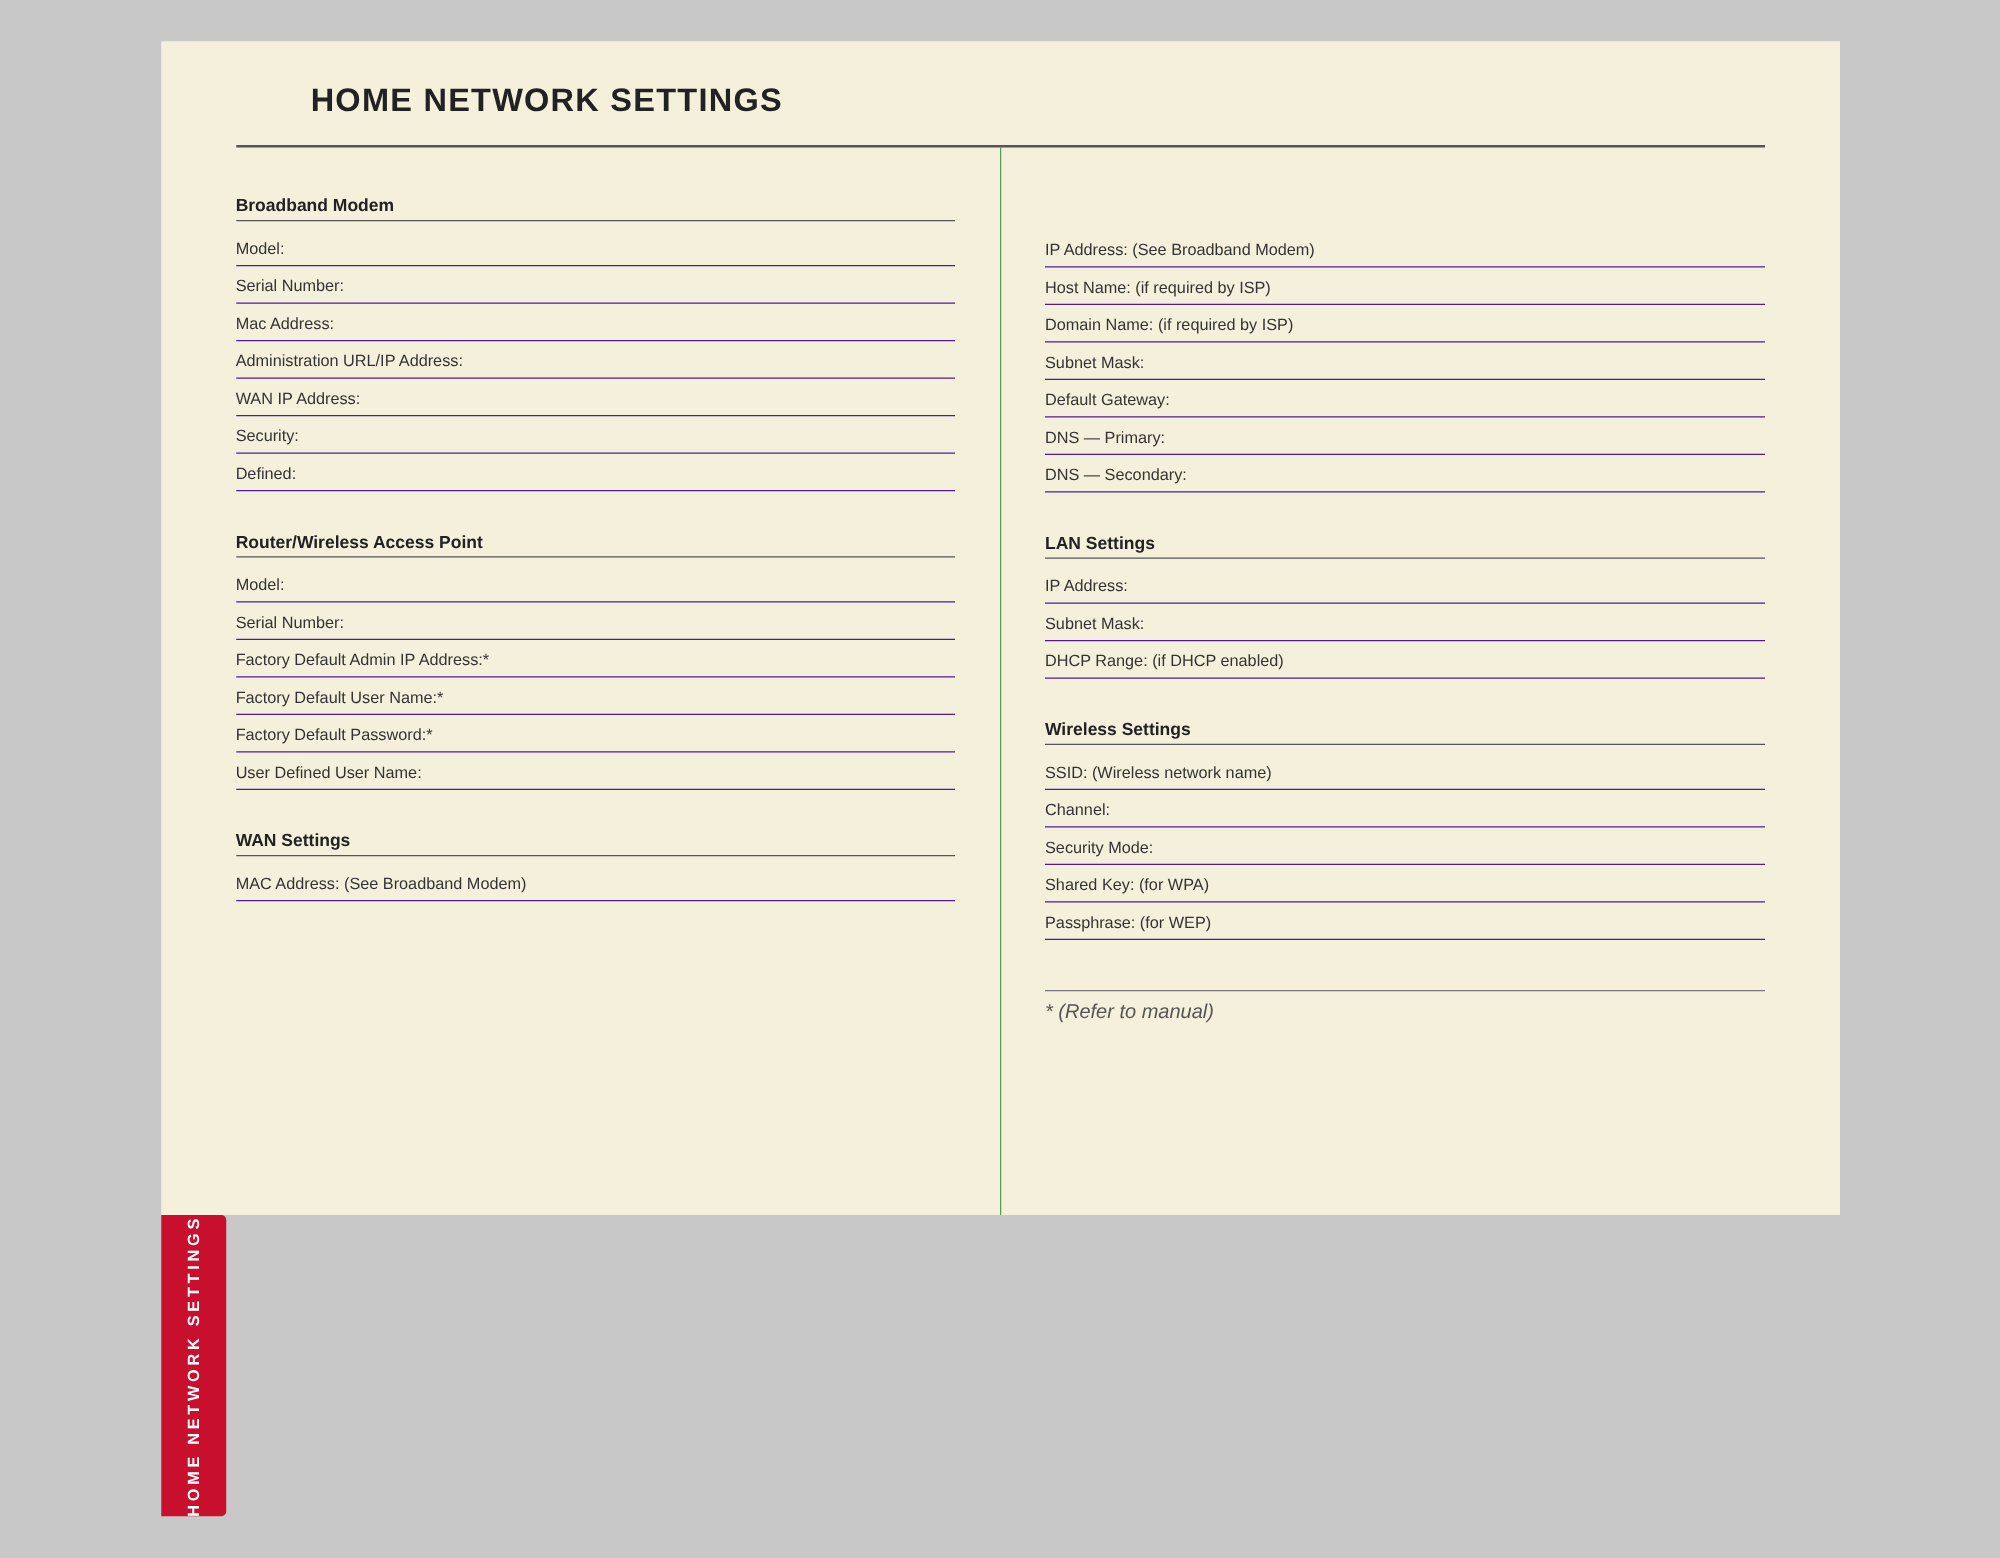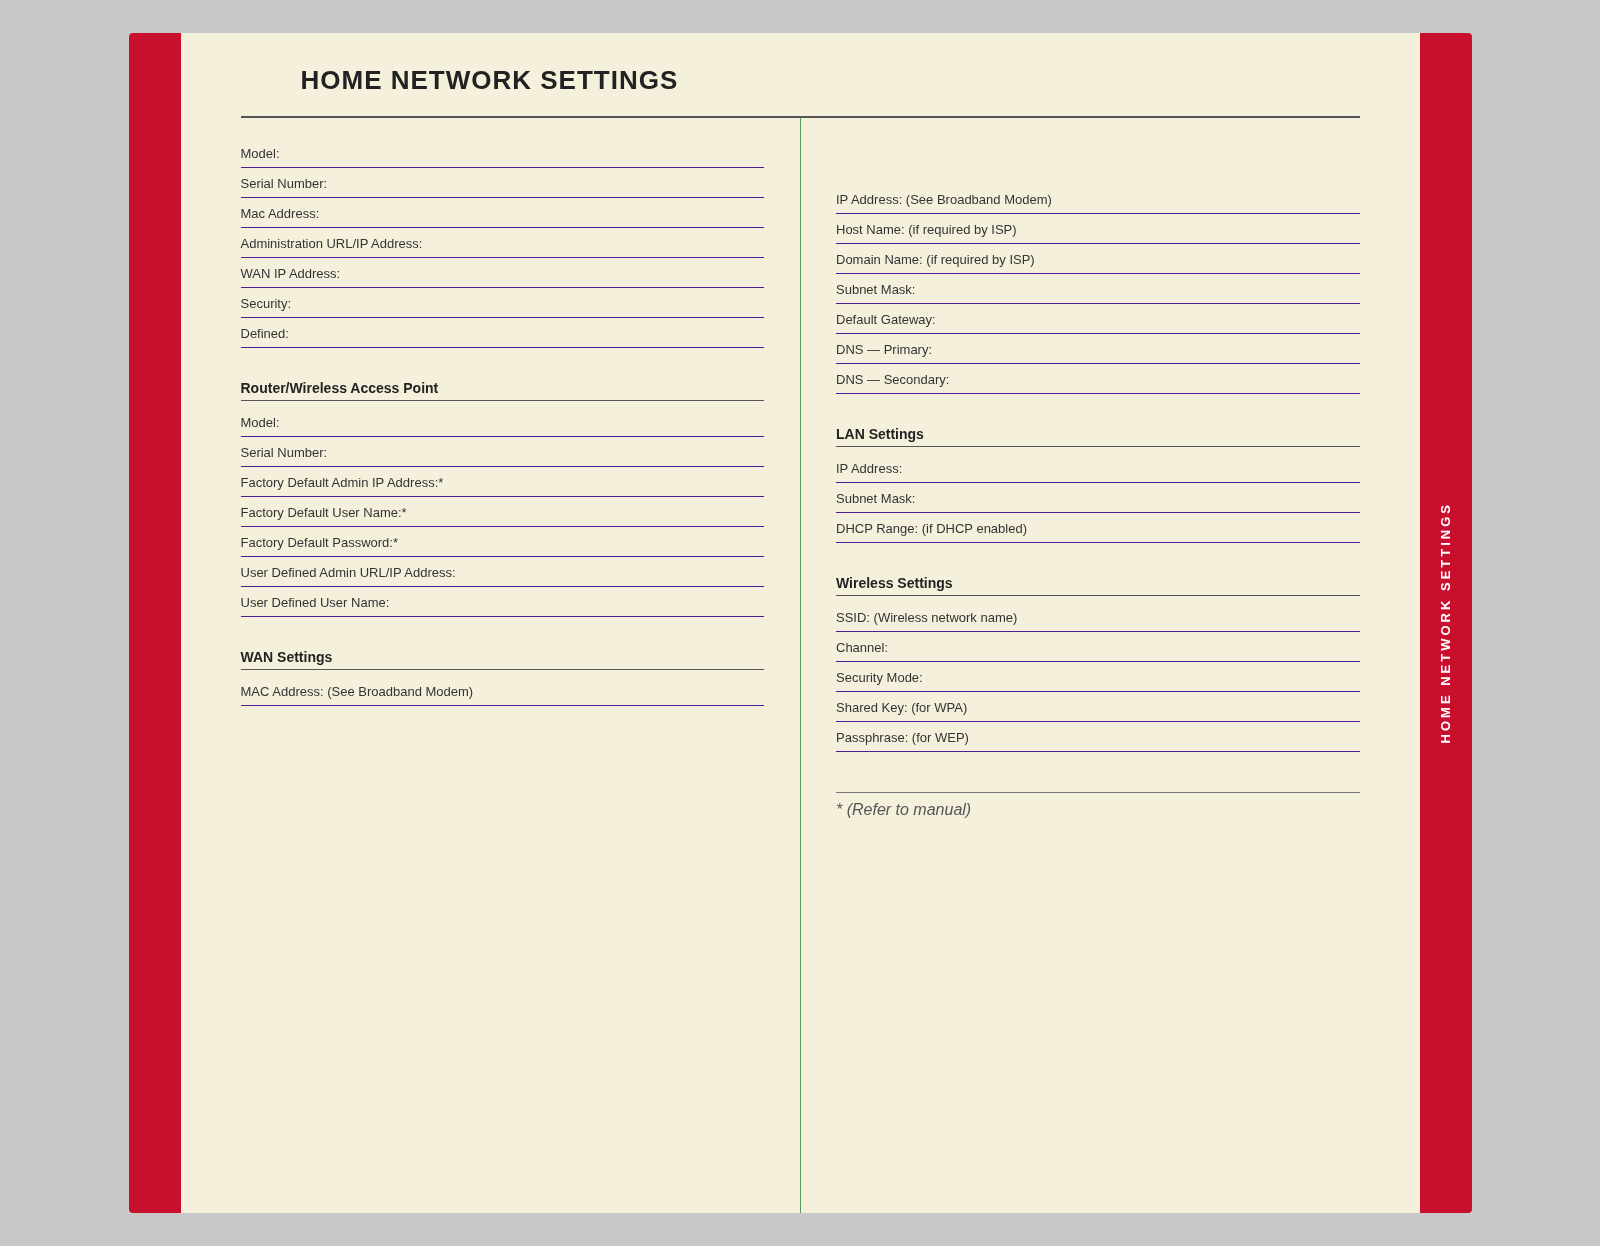--- a/index.html
+++ b/index.html
@@ -12,20 +12,21 @@
       align-items: center;
       justify-content: center;
       font-family: Arial, Helvetica, sans-serif;
     }
 
     .book-container {
       width: 1343px;
       height: 1180px;
       display: flex;
       position: relative;
+      flex-direction: column;
     }
 
     
     .red-bar-left {
       width: 52px;
       background: #c8102e;
       border-radius: 4px 0 0 4px;
     }
 
     
@@ -173,20 +174,21 @@
   <div class="main-content">
 
     <div class="page-title-section">
       <h1 class="page-title">HOME NETWORK SETTINGS</h1>
     </div>
 
     <div class="columns-wrapper">
 
       <div class="column column-left">
 
+        <div class="section-heading">Broadband Modem</div>
         <div class="field-row">
             <span class="field-label">Model:</span>
             <span class="field-line"></span>
           </div>
         <div class="field-row">
             <span class="field-label">Serial Number:</span>
             <span class="field-line"></span>
           </div>
         <div class="field-row">
             <span class="field-label">Mac Address:</span>
@@ -223,24 +225,20 @@
         <div class="field-row">
             <span class="field-label">Factory Default Admin IP Address:*</span>
             <span class="field-line"></span>
           </div>
         <div class="field-row">
             <span class="field-label">Factory Default User Name:*</span>
             <span class="field-line"></span>
           </div>
         <div class="field-row">
             <span class="field-label">Factory Default Password:*</span>
-            <span class="field-line"></span>
-          </div>
-        <div class="field-row">
-            <span class="field-label">User Defined Admin URL/IP Address:</span>
             <span class="field-line"></span>
           </div>
         <div class="field-row">
             <span class="field-label">User Defined User Name:</span>
             <span class="field-line"></span>
           </div>
 
         <div class="section-spacer"></div>
 
         <div class="section-heading">WAN Settings</div>

